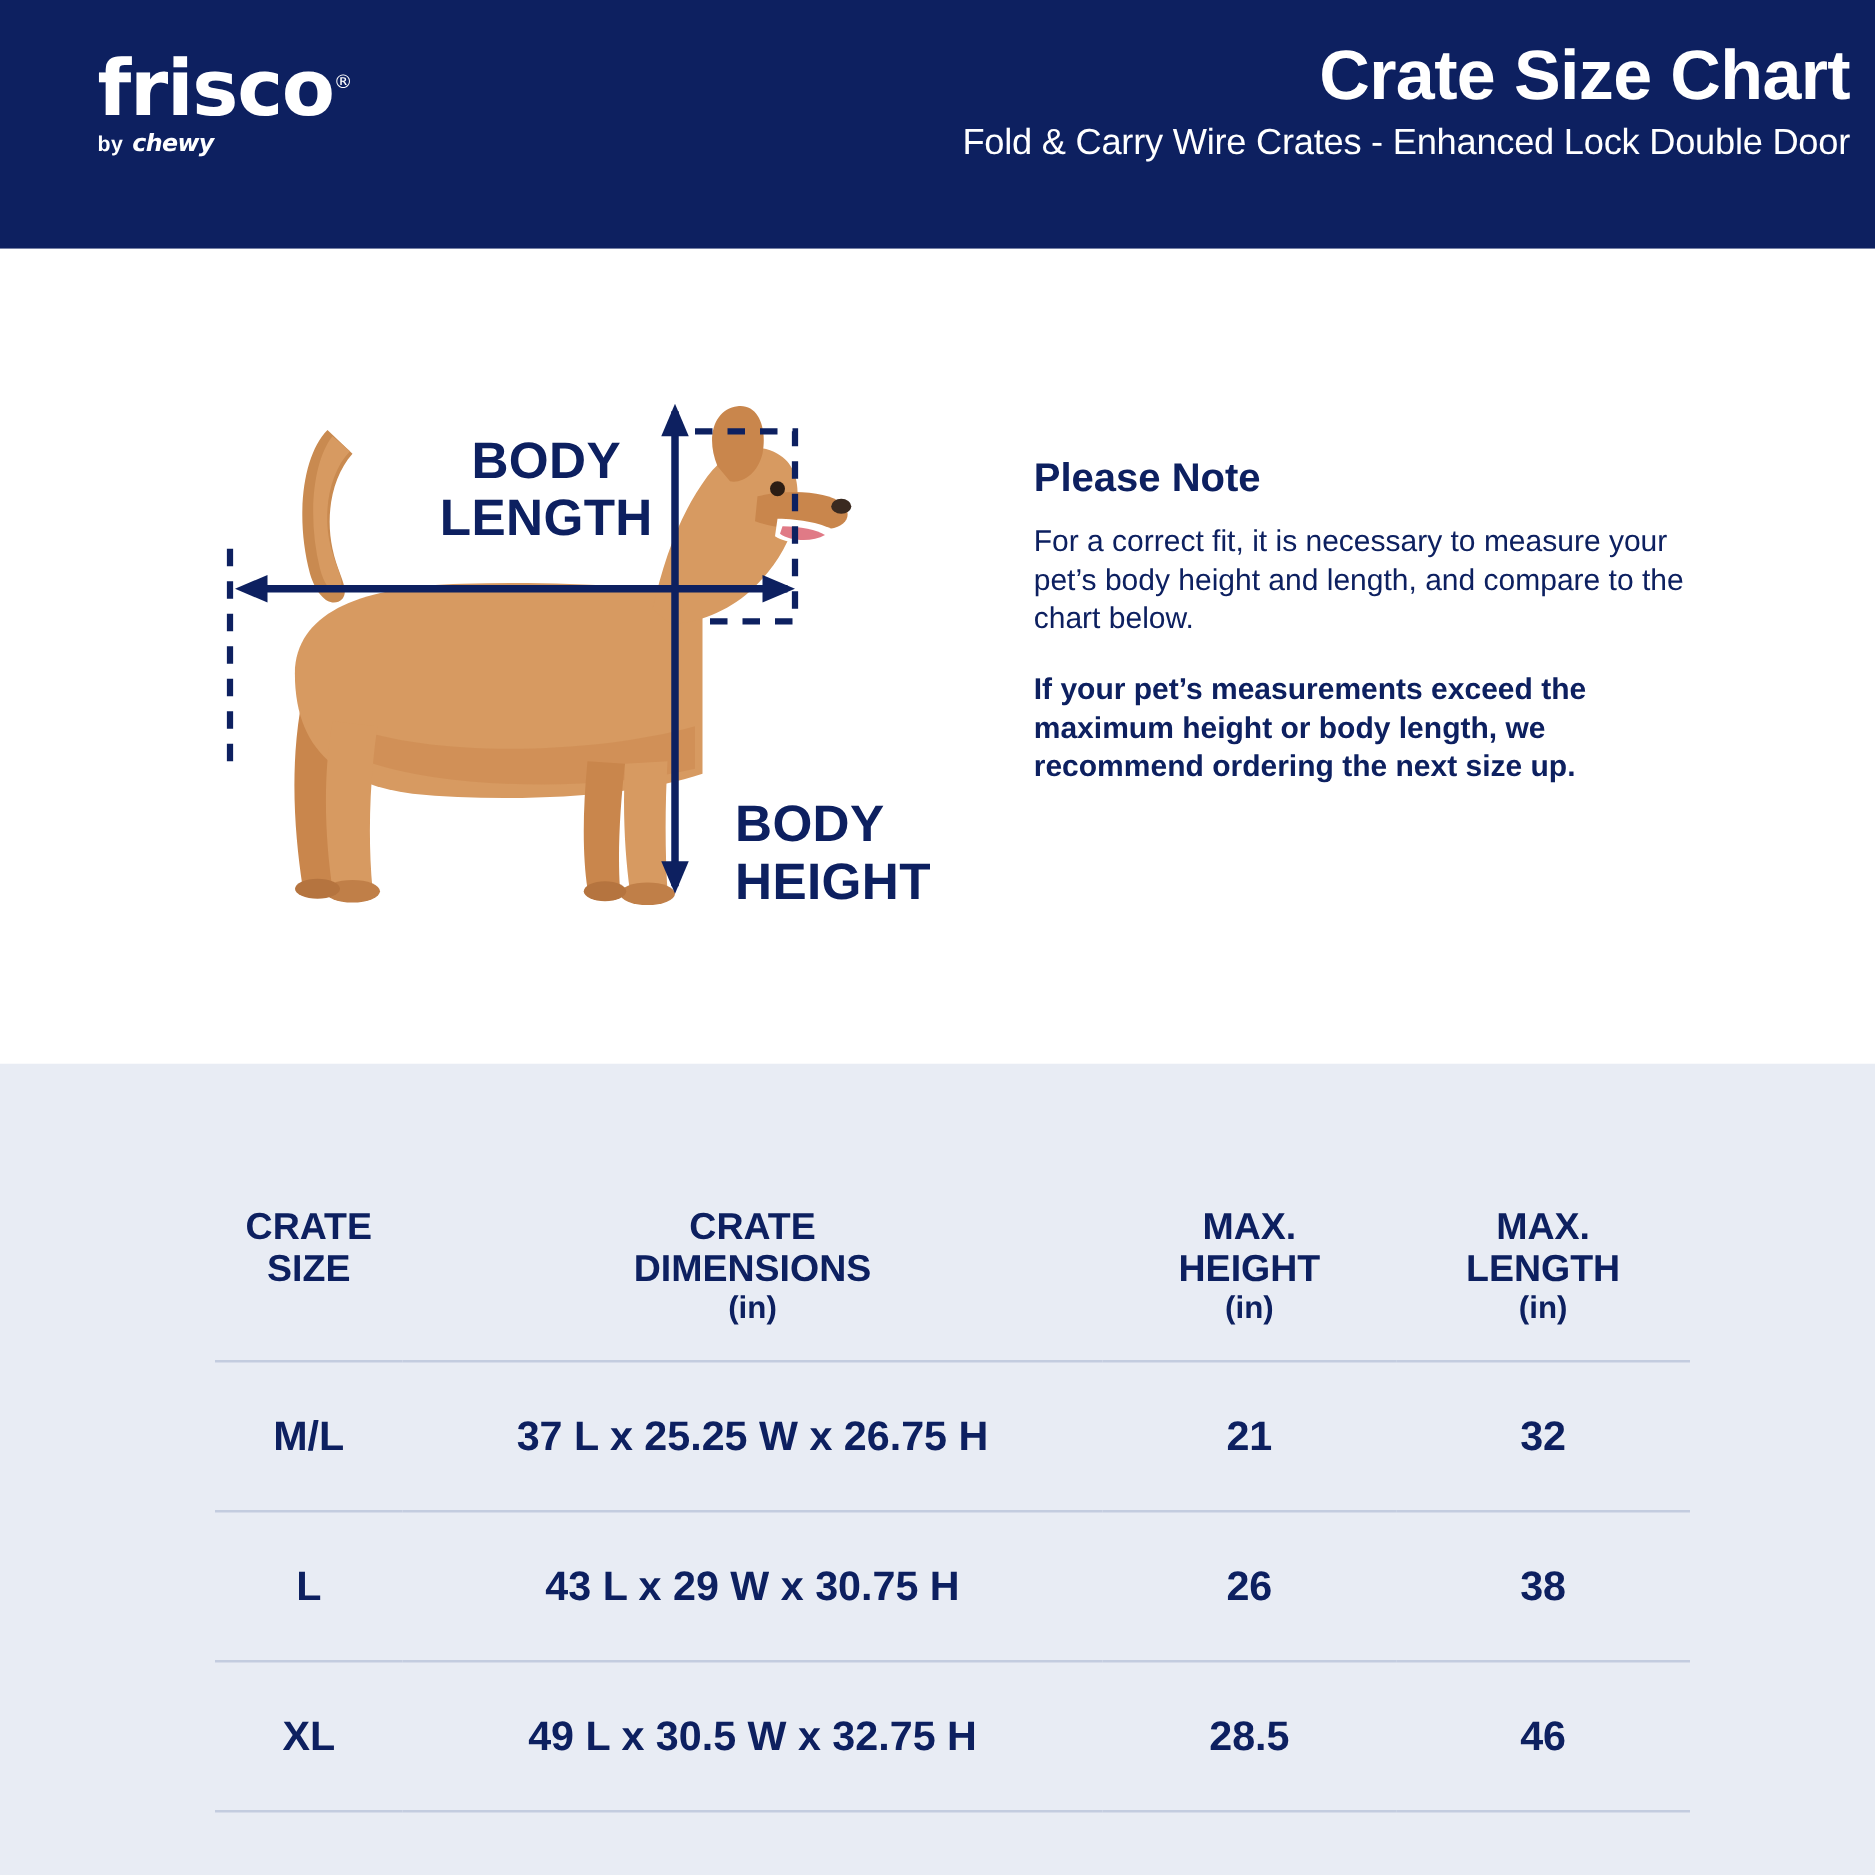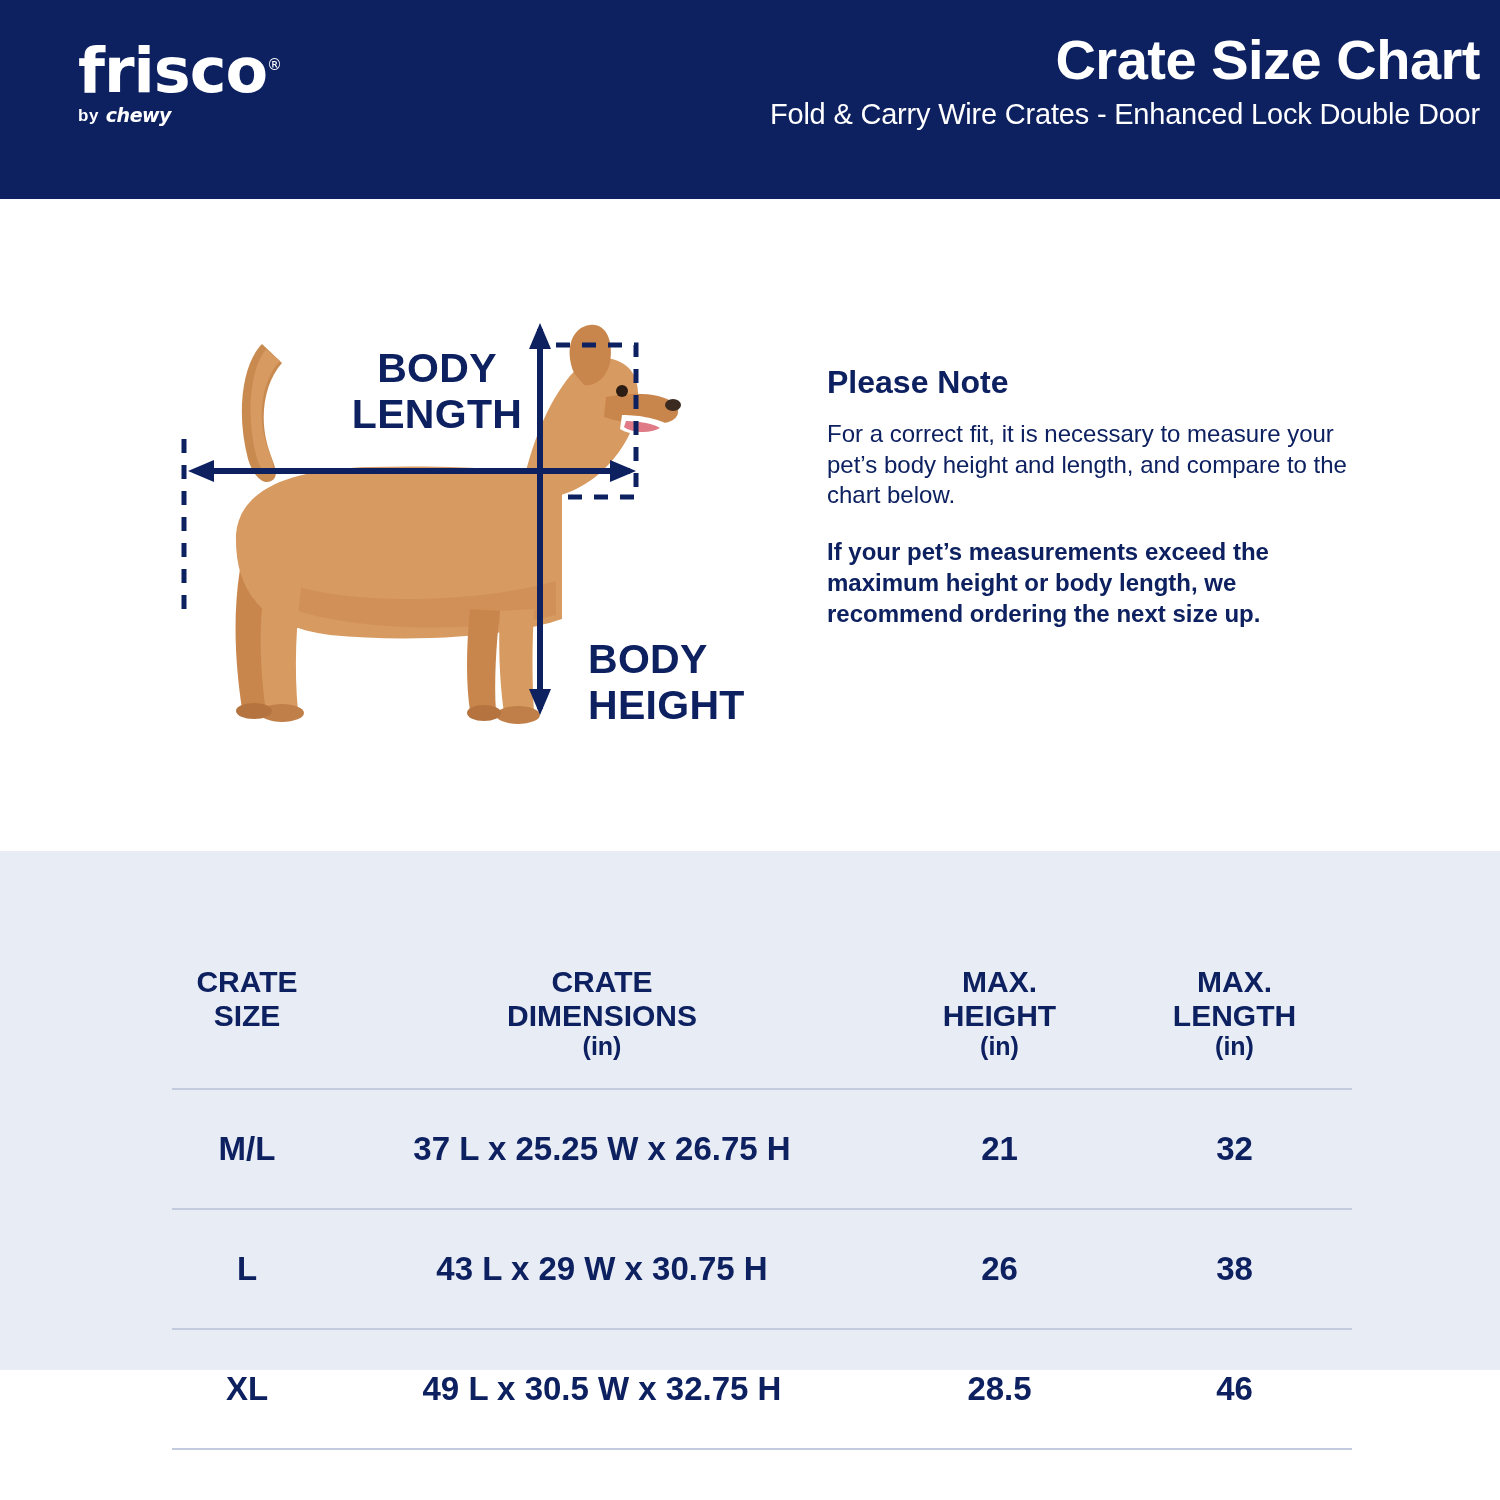--- a/index.html
+++ b/index.html
@@ -152,21 +152,21 @@
     line-height: 1.28;
     color: #0d2060;
   }
 
   
   .table-panel {
     position: absolute;
     left: 0;
     top: 851px;
     width: 1500px;
-    height: 519px;
+    height: 649px;
     background: #e8ecf4;
   }
   table.sizes {
     position: absolute;
     left: 172px;
     top: 114px;
     width: 1180px;
     border-collapse: collapse;
     color: #0d2060;
   }

